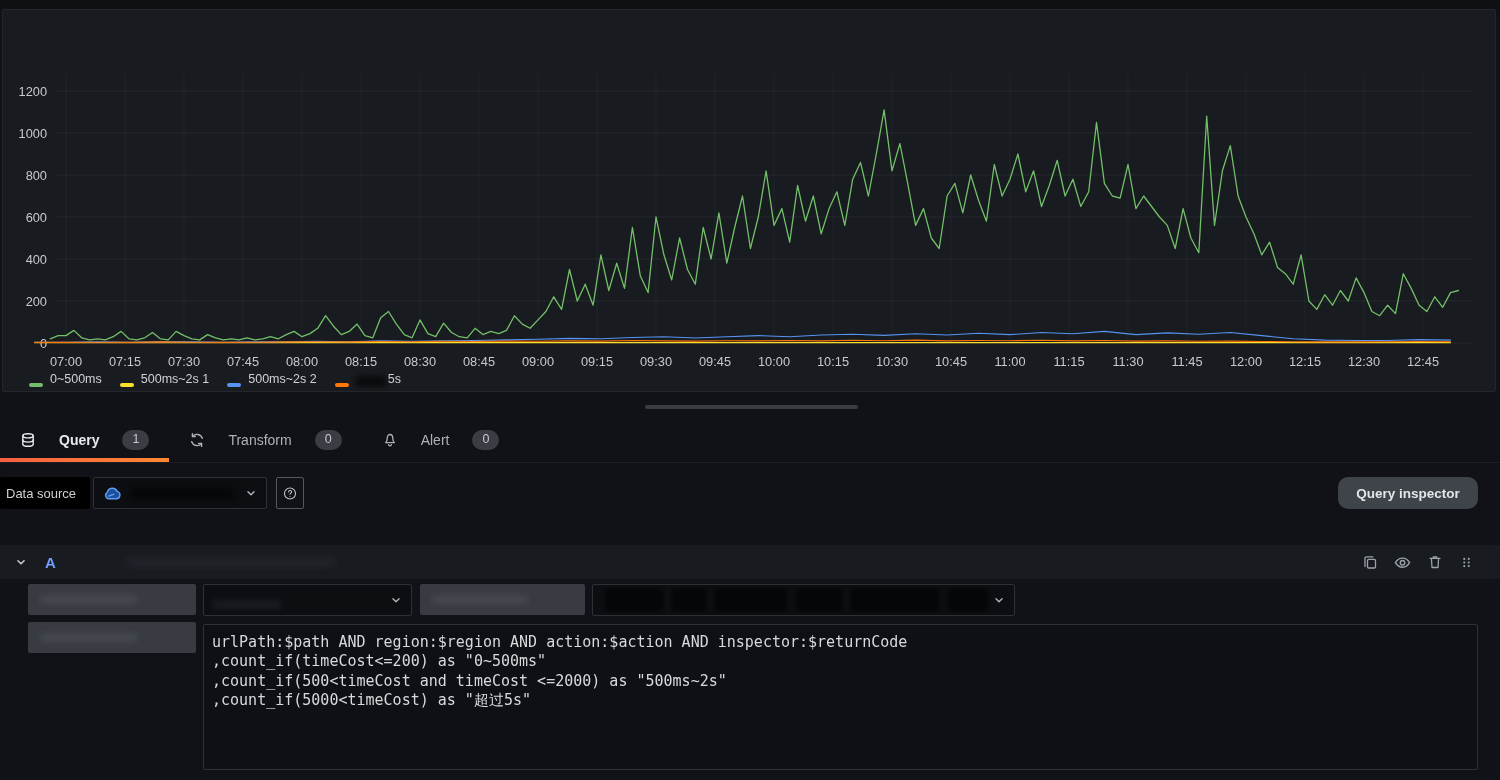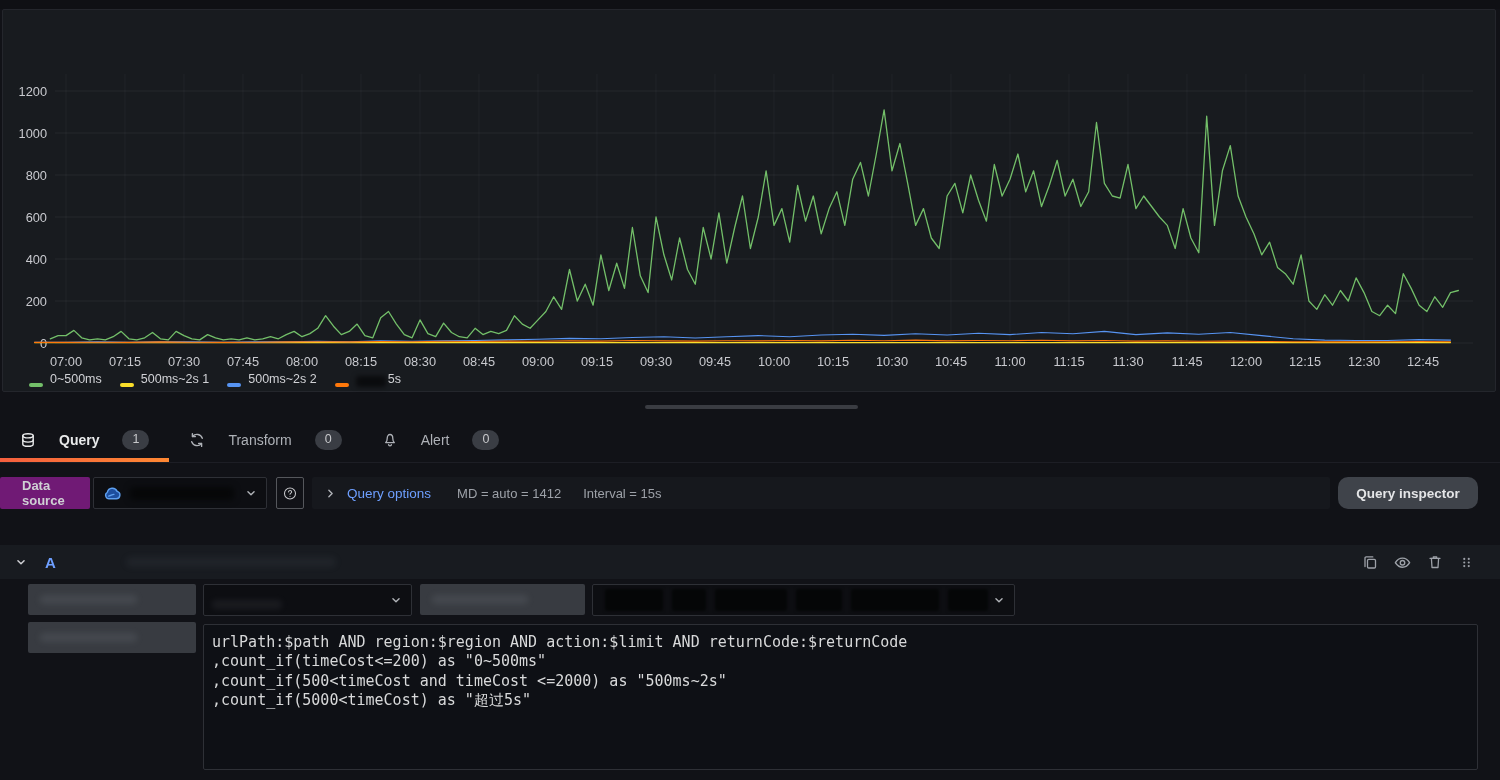--- a/index.html
+++ b/index.html
@@ -28,23 +28,23 @@
        color:#aeb1b7;font-size:14px}
   .tab.active{color:#e9eaeb;font-weight:700}
   .tab.active::after{content:"";position:absolute;left:0;right:0;bottom:0;height:4px;
        background:linear-gradient(90deg,#f55f3e,#ff8833)}
   .tab svg{flex:0 0 auto}
   .badge{background:#3a3d44;color:#c7c8cb;font-size:12.5px;font-weight:400;border-radius:10px;
          padding:2px 10px;line-height:1.25}
 
   
   .toolbar{position:absolute;left:0;top:477px;width:1500px;height:32px}
-  .ds-label{position:absolute;left:0;top:0;width:90px;height:32px;background:#701a75;border-radius:2px;
-            display:flex;align-items:center;padding-left:22px;box-sizing:border-box;
-            font-size:13px;font-weight:700;color:#cfd0d4}
+  .ds-label{position:absolute;left:0;top:0;width:90px;height:32px;background:#000000;border-radius:2px;
+            display:flex;align-items:center;padding-left:6px;box-sizing:border-box;
+            font-size:13px;font-weight:400;color:#cfd0d4}
   .ds-select{position:absolute;left:93px;top:0;width:174px;height:32px;background:#0d0e12;
              border:1px solid #2e3036;border-radius:2px;box-sizing:border-box;display:flex;
              align-items:center;padding:0 8px;cursor:pointer}
   .ds-redact{flex:1;height:13px;margin:0 10px 0 8px;background:#060708;border-radius:4px;filter:blur(3px)}
   .help-btn{position:absolute;left:276px;top:0;width:28px;height:32px;border:1px solid #55575c;
             border-radius:2px;box-sizing:border-box;display:flex;align-items:center;justify-content:center;
             color:#c7c8cb;cursor:pointer;background:transparent}
   .options-bar{position:absolute;left:312px;top:0;width:1018px;height:32px;background:#16181d;
                border-radius:2px;display:flex;align-items:center;padding-left:12px;box-sizing:border-box;
                cursor:pointer}
@@ -223,30 +223,20 @@
       <path d="M4.5 6.5 8 10l3.5-3.5"></path>
     </svg>
   </div>
   <button class="help-btn">
     <svg width="17" height="17" viewBox="0 0 16 16" fill="none" stroke="currentColor" stroke-width="1.2" stroke-linecap="round">
       <circle cx="8" cy="8" r="6.3"></circle>
       <path d="M6.2 6.3c.2-1 1-1.7 1.9-1.7 1 0 1.8.7 1.8 1.6 0 1.4-1.9 1.4-1.9 2.7"></path>
       <circle cx="8" cy="11.5" r=".6" fill="currentColor" stroke="none"></circle>
     </svg>
   </button>
-  <div class="options-bar">
-    <span class="chev">
-      <svg width="13" height="13" viewBox="0 0 16 16" fill="none" stroke="currentColor" stroke-width="1.7" stroke-linecap="round" stroke-linejoin="round">
-        <path d="M6 4l4 4-4 4"></path>
-      </svg>
-    </span>
-    <span class="qo-label">Query options</span>
-    <span class="qo-meta">MD = auto = 1412</span>
-    <span class="qo-meta">Interval = 15s</span>
-  </div>
   <button class="qi-btn">Query inspector</button>
 </div>
 
 <div class="row-header">
   <span class="chev">
     <svg width="14" height="14" viewBox="0 0 16 16" fill="none" stroke="currentColor" stroke-width="1.7" stroke-linecap="round" stroke-linejoin="round">
       <path d="M4.5 6.5 8 10l3.5-3.5"></path>
     </svg>
   </span>
   <span class="row-letter">A</span>
@@ -303,17 +293,17 @@
     <svg width="14" height="14" viewBox="0 0 16 16" fill="none" stroke="#b0b3b8" stroke-width="1.6" stroke-linecap="round" stroke-linejoin="round">
       <path d="M4.5 6.5 8 10l3.5-3.5"></path>
     </svg>
   </span>
 </div>
 <div class="fbox" id="fbox3" style="left:28px;top:622px;width:168px;height:31px">
     <div class="smudge"></div>
   </div>
 
 <div class="editor" id="editor">
-    <div class="code-line">urlPath:$path AND region:$region AND action:$limit AND returnCode:$returnCode</div>
+    <div class="code-line">urlPath:$path AND region:$region AND action:$action AND inspector:$returnCode</div>
     <div class="code-line">,count_if(timeCost&lt;=200) as "0~500ms"</div>
     <div class="code-line">,count_if(500&lt;timeCost and timeCost &lt;=2000) as "500ms~2s"</div>
     <div class="code-line">,count_if(5000&lt;timeCost) as "超过5s"</div>
   </div>
 
 </body></html>

